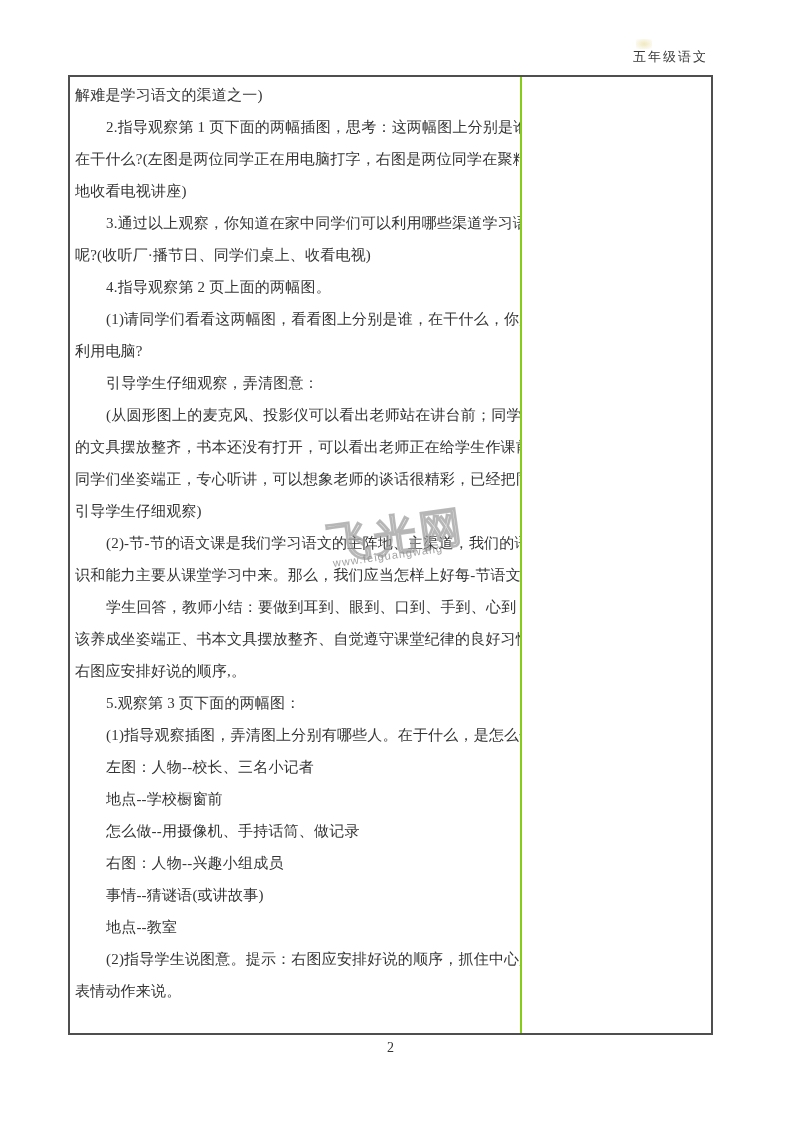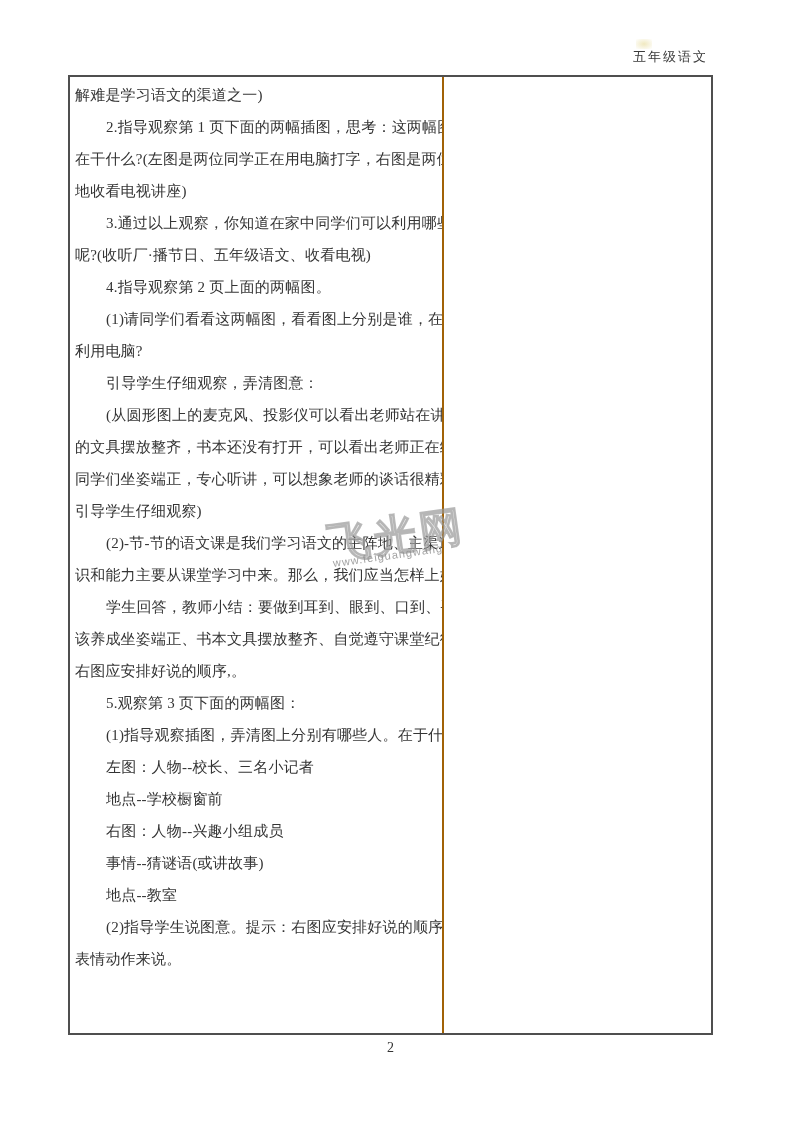--- a/index.html
+++ b/index.html
@@ -37,23 +37,23 @@
     left: 68px;
     top: 75px;
     width: 645px;
     height: 960px;
     border: 2px solid #4f4f4f;
     box-sizing: border-box;
     display: flex;
     background: transparent;
   }
   .cell-main {
-    width: 374px;
+    width: 452px;
     box-sizing: border-box;
-    border-right: 2px solid #a16207;
+    border-right: 2px solid #84cc16;
     padding: 2px 5px 0 5px;
     overflow: hidden;
   }
   .cell-side { flex: 1; }
   .line {
     height: 32px;
     line-height: 32px;
     font-size: 15px;
     letter-spacing: 0.2px;
     white-space: nowrap;
@@ -104,38 +104,39 @@
 
   <div class="header">五年级语文</div>
 
   <div class="lesson-table">
     <div class="cell-main">
         <div class="line">解难是学习语文的渠道之一)</div>
         <div class="line indent">2.指导观察第 1 页下面的两幅插图，思考：这两幅图上分别是谁，正</div>
         <div class="line">在干什么?(左图是两位同学正在用电脑打字，右图是两位同学在聚精会神</div>
         <div class="line">地收看电视讲座)</div>
         <div class="line indent">3.通过以上观察，你知道在家中同学们可以利用哪些渠道学习语文</div>
-        <div class="line">呢?(收听厂·播节日、五年级语文、收看电视)</div>
+        <div class="line">呢?(收听厂·播节日、同学们桌上、收看电视)</div>
         <div class="line indent">4.指导观察第 2 页上面的两幅图。</div>
         <div class="line indent">(1)请同学们看看这两幅图，看看图上分别是谁，在干什么，你是从哪</div>
         <div class="line">利用电脑?</div>
         <div class="line indent">引导学生仔细观察，弄清图意：</div>
         <div class="line indent">(从圆形图上的麦克风、投影仪可以看出老师站在讲台前；同学们桌上</div>
         <div class="line">的文具摆放整齐，书本还没有打开，可以看出老师正在给学生作课前谈话；</div>
         <div class="line">同学们坐姿端正，专心听讲，可以想象老师的谈话很精彩，已经把同学们</div>
         <div class="line">引导学生仔细观察)</div>
         <div class="line indent">(2)-节-节的语文课是我们学习语文的主阵地、主渠道，我们的语文知</div>
         <div class="line">识和能力主要从课堂学习中来。那么，我们应当怎样上好每-节语文课呢?</div>
         <div class="line indent">学生回答，教师小结：要做到耳到、眼到、口到、手到、心到，还应</div>
         <div class="line">该养成坐姿端正、书本文具摆放整齐、自觉遵守课堂纪律的良好习惯。这</div>
         <div class="line">右图应安排好说的顺序,。</div>
         <div class="line indent">5.观察第 3 页下面的两幅图：</div>
         <div class="line indent">(1)指导观察插图，弄清图上分别有哪些人。在于什么，是怎么做的。</div>
         <div class="line indent">左图：人物--校长、三名小记者</div>
         <div class="line indent">地点--学校橱窗前</div>
+        <div class="line indent">怎么做--用摄像机、手持话筒、做记录</div>
         <div class="line indent">右图：人物--兴趣小组成员</div>
         <div class="line indent">事情--猜谜语(或讲故事)</div>
         <div class="line indent">地点--教室</div>
         <div class="line indent">(2)指导学生说图意。提示：右图应安排好说的顺序，抓住中心人物的</div>
         <div class="line">表情动作来说。</div>
       </div>
     <div class="cell-side"></div>
   </div>
 
   <div class="watermark">

